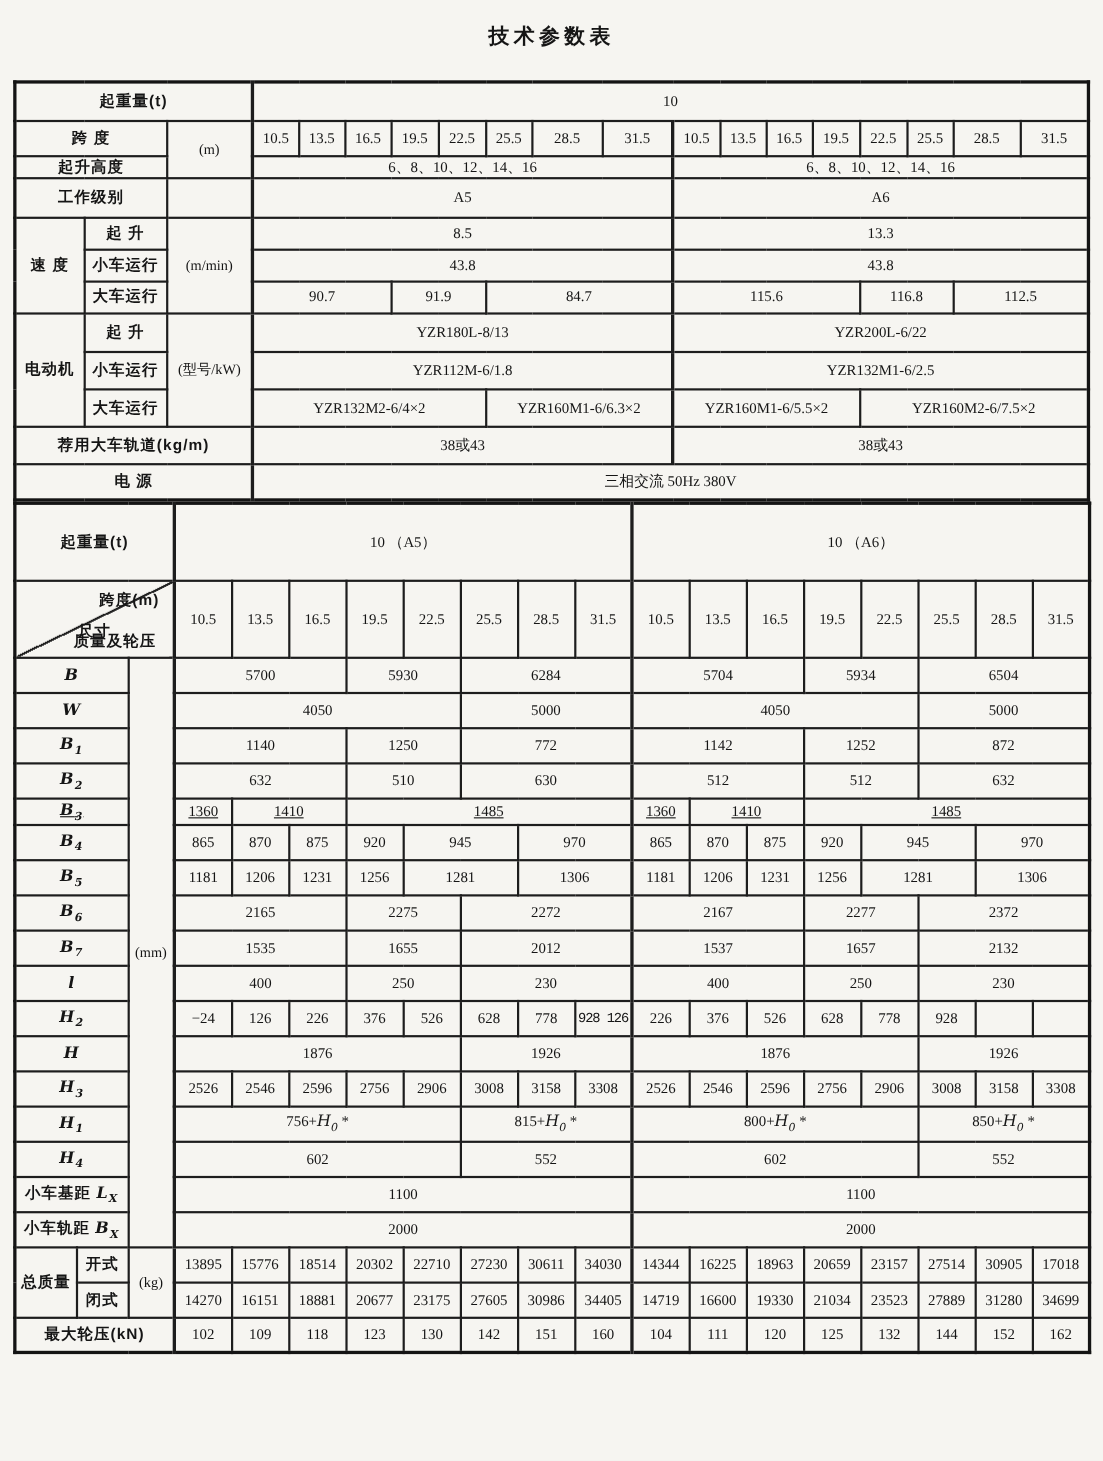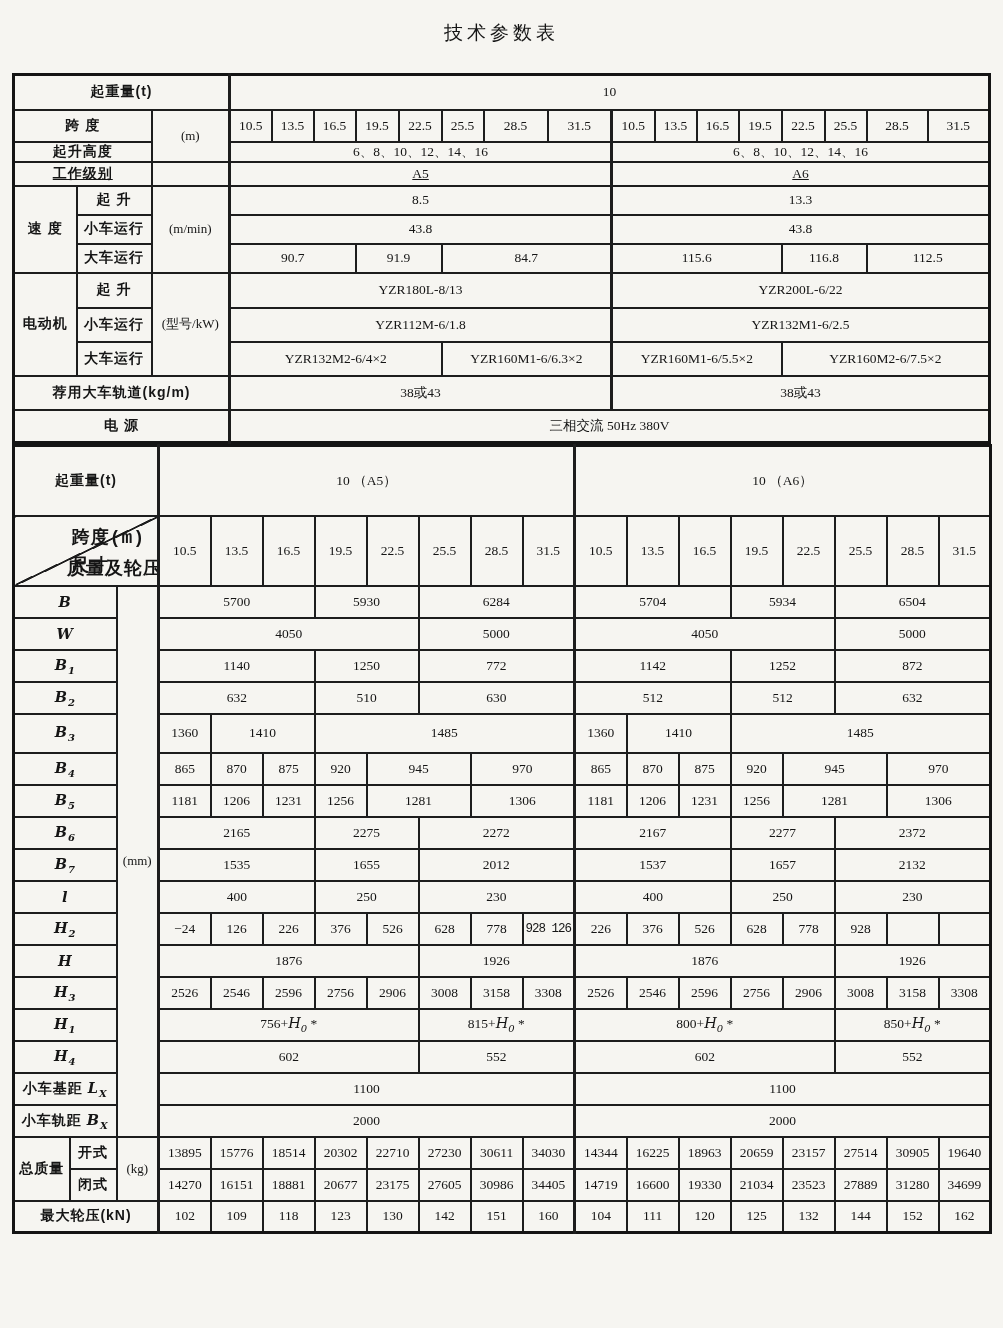--- a/index.html
+++ b/index.html
@@ -5,21 +5,21 @@
   html,body{margin:0;padding:0;}
   body{background:#e9e8e4;}
   .page{
     width:1003px;height:1328px;box-sizing:border-box;
     background:#f6f5f1;
     padding:14px 12px 0 12px;
     font-family:"Liberation Sans",sans-serif;
     color:#151515;position:relative;overflow:hidden;
   }
   .doc-title{
-    text-align:center;font-size:19px;font-weight:normal;
+    text-align:center;font-size:19px;font-weight:bold;
     letter-spacing:4px;margin:6px 0 0 0;
   }
   .title1{margin-bottom:27px;}
   .title2{margin-top:34px;margin-bottom:12px;font-size:17px;letter-spacing:2px;}
   table{
     border-collapse:collapse;table-layout:fixed;
     border:3px solid #141414;background:transparent;
   }
   #t1{width:976px;}
   #t2{width:977px;}
@@ -41,22 +41,22 @@
   .tight{letter-spacing:-1px;font-size:12.5px;font-family:Liberation Mono, monospace;}
   .diag{
     position:relative;
     background:linear-gradient(to bottom right,
       transparent 0,transparent calc(50% - 1px),
       #1d1d1d calc(50% - 1px),#1d1d1d calc(50% + 1px),
       transparent calc(50% + 1px));
   }
   .diag span{
     position:absolute;
-    font-family:Liberation Mono, monospace;
-    font-weight:bold;font-size:18px;letter-spacing:1px;padding-left:47px;
+    font-family:Liberation Sans, sans-serif;
+    font-weight:bold;font-size:14px;letter-spacing:1px;padding-left:47px;
   }
   .dt{top:8px;right:12px;}
   .dm{left:9px;top:36px;}
   .db{left:5px;bottom:5px;font-size:12.5px;letter-spacing:0;}
 </style>
 </head>
 <body>
 
 <div class="page">
 
@@ -107,21 +107,21 @@
           <td>22.5</td>
           <td>25.5</td>
           <td>28.5</td>
           <td>31.5</td>
         </tr>
         <tr style="height: 18px;">
           <td colspan="2" class="lbl">起升高度</td>
           <td colspan="8">6、8、10、12、14、16</td>
           <td colspan="8" class="a6">6、8、10、12、14、16</td>
         </tr>
-        <tr style="height: 24px; text-decoration: underline;">
+        <tr style="height: 36px;">
           <td colspan="2" class="lbl">工作级别</td>
           <td class="unit edge"></td>
           <td colspan="8">A5</td>
           <td colspan="8" class="a6">A6</td>
         </tr>
         <tr style="height: 29px;">
           <td rowspan="3" class="lbl">速 度</td>
           <td class="lbl2">起 升</td>
           <td rowspan="3" class="unit edge">(m/min)</td>
           <td colspan="8">8.5</td>
@@ -252,21 +252,21 @@
         </tr>
         <tr style="height: 32px;">
           <td colspan="2" class="lbl"><span class="sym">B</span><span class="sub">2</span></td>
           <td colspan="3">632</td>
           <td colspan="2">510</td>
           <td colspan="3">630</td>
           <td colspan="3" class="a6">512</td>
           <td colspan="2">512</td>
           <td colspan="3">632</td>
         </tr>
-        <tr style="height: 39px;">
+        <tr style="height: 24px; text-decoration: underline;">
           <td colspan="2" class="lbl"><span class="sym">B</span><span class="sub">3</span></td>
           <td>1360</td>
           <td colspan="2">1410</td>
           <td colspan="5">1485</td>
           <td class="a6">1360</td>
           <td colspan="2">1410</td>
           <td colspan="5">1485</td>
         </tr>
         <tr style="height: 32px;">
           <td colspan="2" class="lbl"><span class="sym">B</span><span class="sub">4</span></td>
@@ -406,21 +406,21 @@
           <td>27230</td>
           <td>30611</td>
           <td>34030</td>
           <td class="a6">14344</td>
           <td>16225</td>
           <td>18963</td>
           <td>20659</td>
           <td>23157</td>
           <td>27514</td>
           <td>30905</td>
-          <td>19640</td>
+          <td>17018</td>
         </tr>
         <tr style="height: 32px; margin-top: 36px;">
           <td class="lbl2">闭式</td>
           <td>14270</td>
           <td>16151</td>
           <td>18881</td>
           <td>20677</td>
           <td>23175</td>
           <td>27605</td>
           <td>30986</td>

